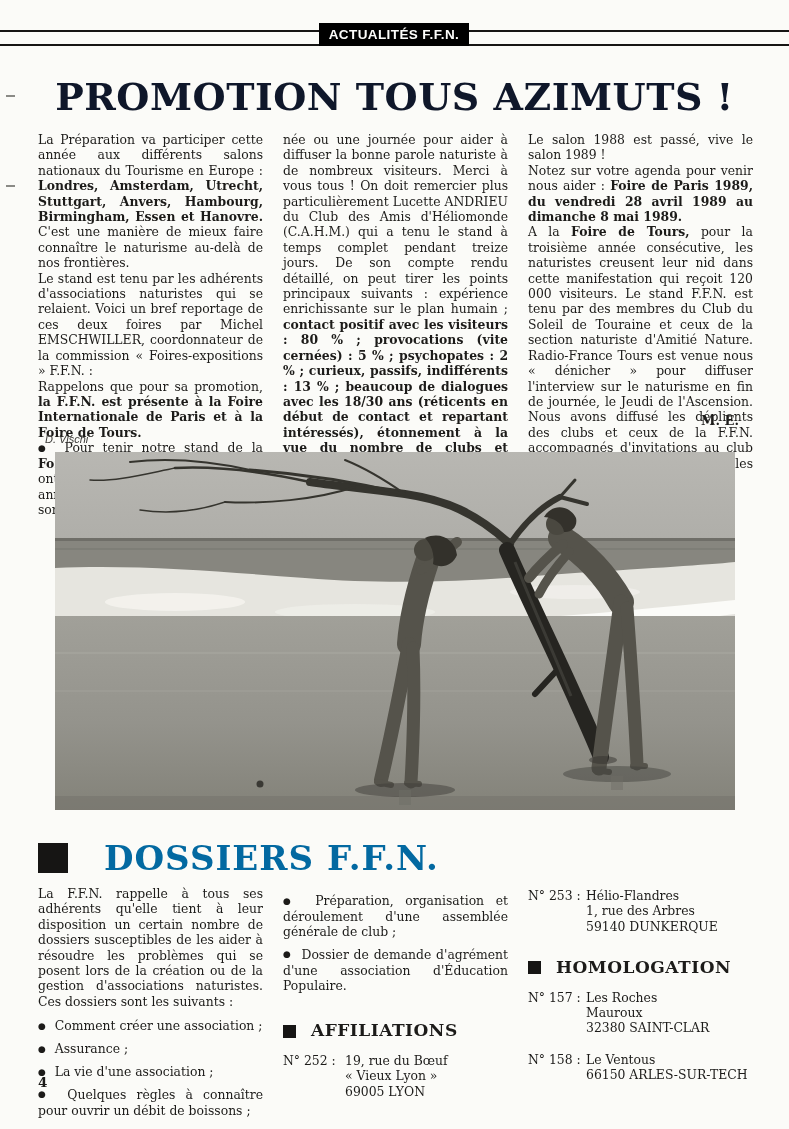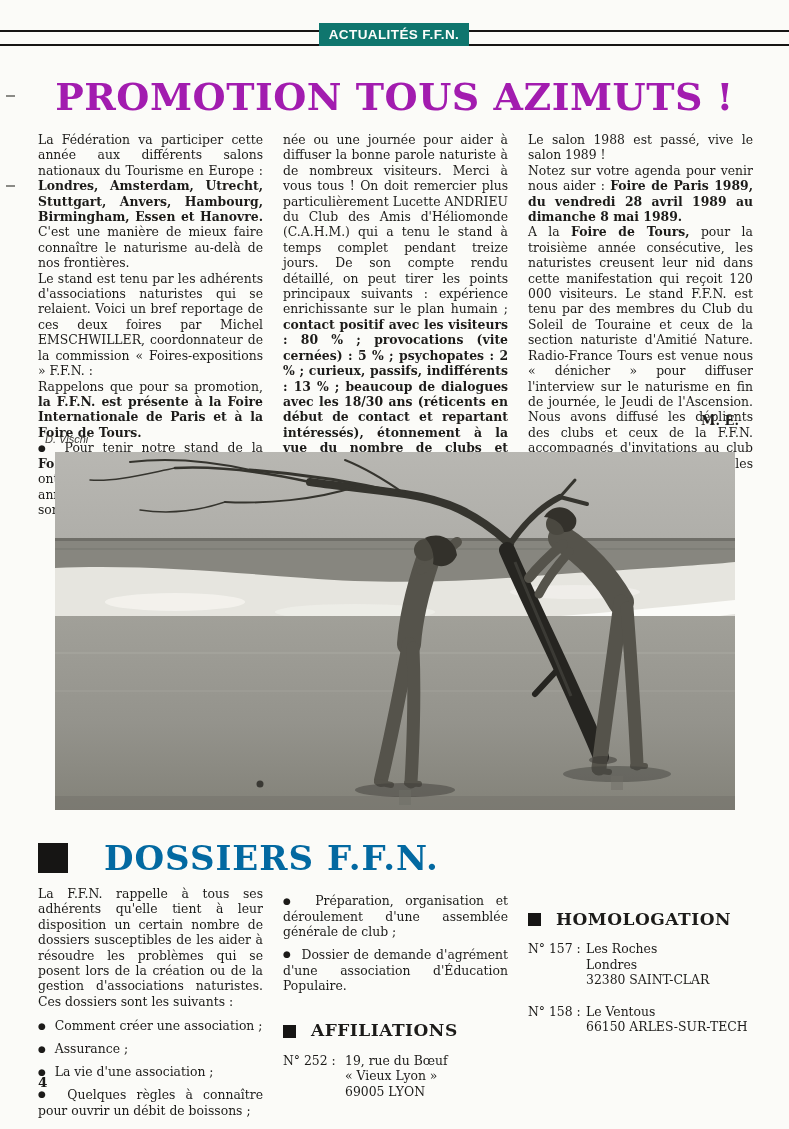--- a/index.html
+++ b/index.html
@@ -6,28 +6,28 @@
   .page{
     position:relative; width:789px; height:1129px; margin:0 auto;
     background:#fbfbf8; color:#1c1b19; overflow:hidden;
     font-family:"DejaVu Serif", serif;
   }
   
   .rule{position:absolute; left:0; width:789px; background:#161514; height:2px;}
   .rule-1{top:30px;} .rule-2{top:44px;}
   .band-box{
     position:absolute; left:319px; top:23px; width:150px; height:23px;
-    background:#0f766e; color:#fdfdfb; display:flex; align-items:center; justify-content:center;
+    background:#000000; color:#fdfdfb; display:flex; align-items:center; justify-content:center;
     font-family:"Liberation Sans", sans-serif; font-weight:bold; font-size:13.5px; letter-spacing:.4px;
   }
   .reg-mark{position:absolute; width:9px; height:2px; background:#8a8a86;}
   
   .title{
     position:absolute; left:0; right:0; top:74px; margin:0; text-align:center;
-    font-size:38px; font-weight:bold; letter-spacing:.5px; color:#a21caf;
+    font-size:38px; font-weight:bold; letter-spacing:.5px; color:#0f172a;
   }
   
   .col{position:absolute; width:225px; font-size:12.4px; line-height:15.4px;}
   .col p{margin:0; text-align:justify;}
   .col p b{font-weight:bold;}
   .bullet{font-size:9px; margin-right:5px; vertical-align:1.5px;}
   .art{top:132px;}
   .c1{left:38px;} .c2{left:283px;} .c3{left:528px;}
   .signature{
     position:absolute; left:524px; top:413px; width:215px; text-align:right;
@@ -64,21 +64,21 @@
   <div class="rule rule-2"></div>
   <div class="band-box">
     <span>ACTUALITÉS F.F.N.</span>
   </div>
   <div class="reg-mark" style="left:6px;top:95px;"></div>
   <div class="reg-mark" style="left:6px;top:185px;"></div>
 
   <h1 class="title">PROMOTION TOUS AZIMUTS !</h1>
 
   <div class="col art c1" id="art-col-0">
-      <p><span>La Fédération va participer cette année aux différents salons nationaux du Tourisme en Europe : </span><b>Londres, Amsterdam, Utrecht, Stuttgart, Anvers, Hambourg, Birmingham, Essen et Hanovre.</b><span> C'est une manière de mieux faire connaître le naturisme au-delà de nos frontières.</span></p>
+      <p><span>La Préparation va participer cette année aux différents salons nationaux du Tourisme en Europe : </span><b>Londres, Amsterdam, Utrecht, Stuttgart, Anvers, Hambourg, Birmingham, Essen et Hanovre.</b><span> C'est une manière de mieux faire connaître le naturisme au-delà de nos frontières.</span></p>
       <p><span>Le stand est tenu par les adhérents d'associations naturistes qui se relaient. Voici un bref reportage de ces deux foires par Michel EMSCHWILLER, coordonnateur de la commission « Foires-expositions » F.F.N. :</span></p>
       <p><span>Rappelons que pour sa promotion, </span><b>la F.F.N. est présente à la Foire Internationale de Paris et à la Foire de Tours.</b></p>
       <p><span class="bullet">●</span> <span>Pour tenir notre stand de la </span><b>Foire de Paris,</b><span> les clubs parisiens ont répondu à notre appel cette année. Plus de vingt personnes sont venues une demi-jour-</span></p>
     </div>
   <div class="col art c2" id="art-col-1">
       <p><span>née ou une journée pour aider à diffuser la bonne parole naturiste à de nombreux visiteurs. Merci à vous tous ! On doit remercier plus particulièrement Lucette ANDRIEU du Club des Amis d'Héliomonde (C.A.H.M.) qui a tenu le stand à temps complet pendant treize jours. De son compte rendu détaillé, on peut tirer les points principaux suivants : expérience enrichissante sur le plan humain ; </span><b>contact positif avec les visiteurs : 80 % ; provocations (vite cernées) : 5 % ; psychopates : 2 % ; curieux, passifs, indifférents : 13 % ; beaucoup de dialogues avec les 18/30 ans (réticents en début de contact et repartant intéressés), étonnement à la vue du nombre de clubs et centres de vacances figurant sur la carte de France ; constatation répétée : « On n'imagine pas que vous puissiez être si nombreux ».</b></p>
     </div>
   <div class="col art c3" id="art-col-2">
       <p><span>Le salon 1988 est passé, vive le salon 1989 !</span></p>
       <p><span>Notez sur votre agenda pour venir nous aider : </span><b>Foire de Paris 1989, du vendredi 28 avril 1989 au dimanche 8 mai 1989.</b></p>
@@ -199,29 +199,37 @@
         <div class="entry">
           <span class="num">N° 252 :</span>
           <span class="line">19, rue du Bœuf</span>
           <span class="line">« Vieux Lyon »</span>
           <span class="line">69005 LYON</span>
         </div>
       </div>
   </div>
 
   <div class="col bot c3">
+    <div id="c3-top-entries" style="margin-top:2px;">
+        <div class="entry">
+          <span class="num">N° 253 :</span>
+          <span class="line">Hélio-Flandres</span>
+          <span class="line">1, rue des Arbres</span>
+          <span class="line">59140 DUNKERQUE</span>
+        </div>
+      </div>
     <div class="sub-head" style="margin-top:26px;">
       <span class="sq-small"></span>
       <span class="sub-title">HOMOLOGATION</span>
     </div>
     <div id="hom-entries">
         <div class="entry">
           <span class="num">N° 157 :</span>
           <span class="line">Les Roches</span>
-          <span class="line">Londres</span>
+          <span class="line">Mauroux</span>
           <span class="line">32380 SAINT-CLAR</span>
         </div>
         <div class="entry">
           <span class="num">N° 158 :</span>
           <span class="line">Le Ventous</span>
           <span class="line">66150 ARLES-SUR-TECH</span>
         </div>
       </div>
   </div>
 

